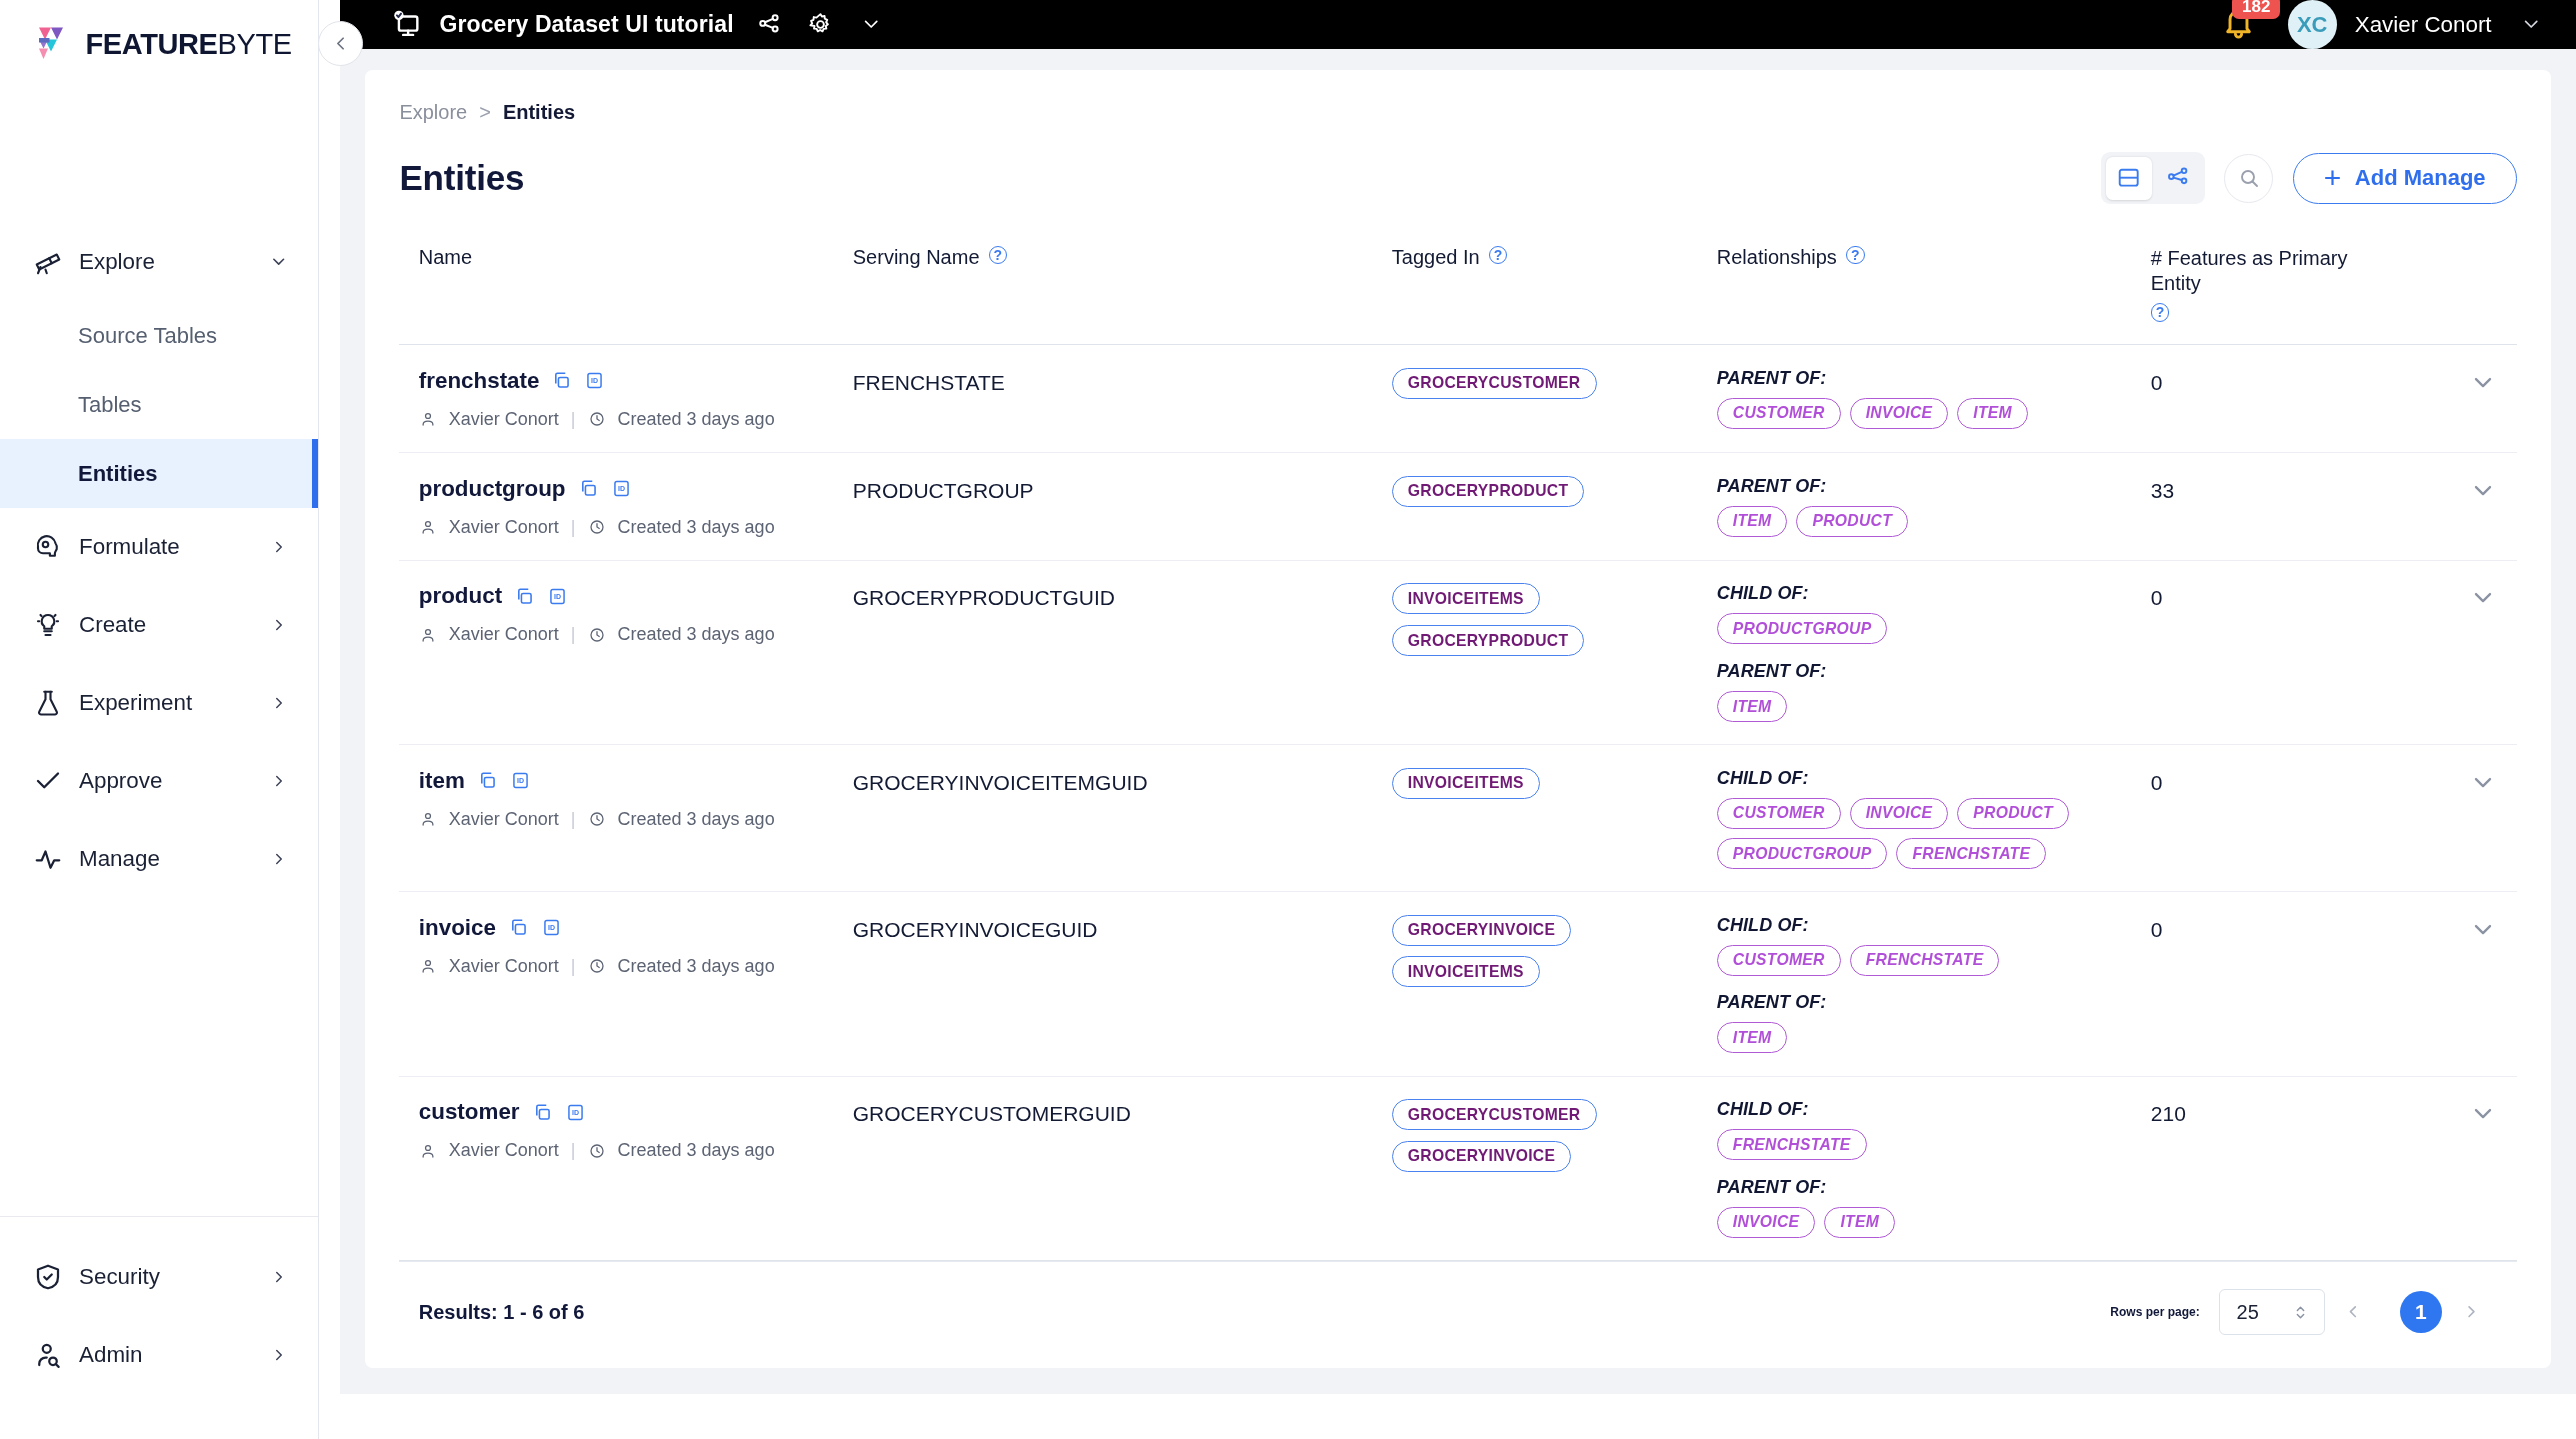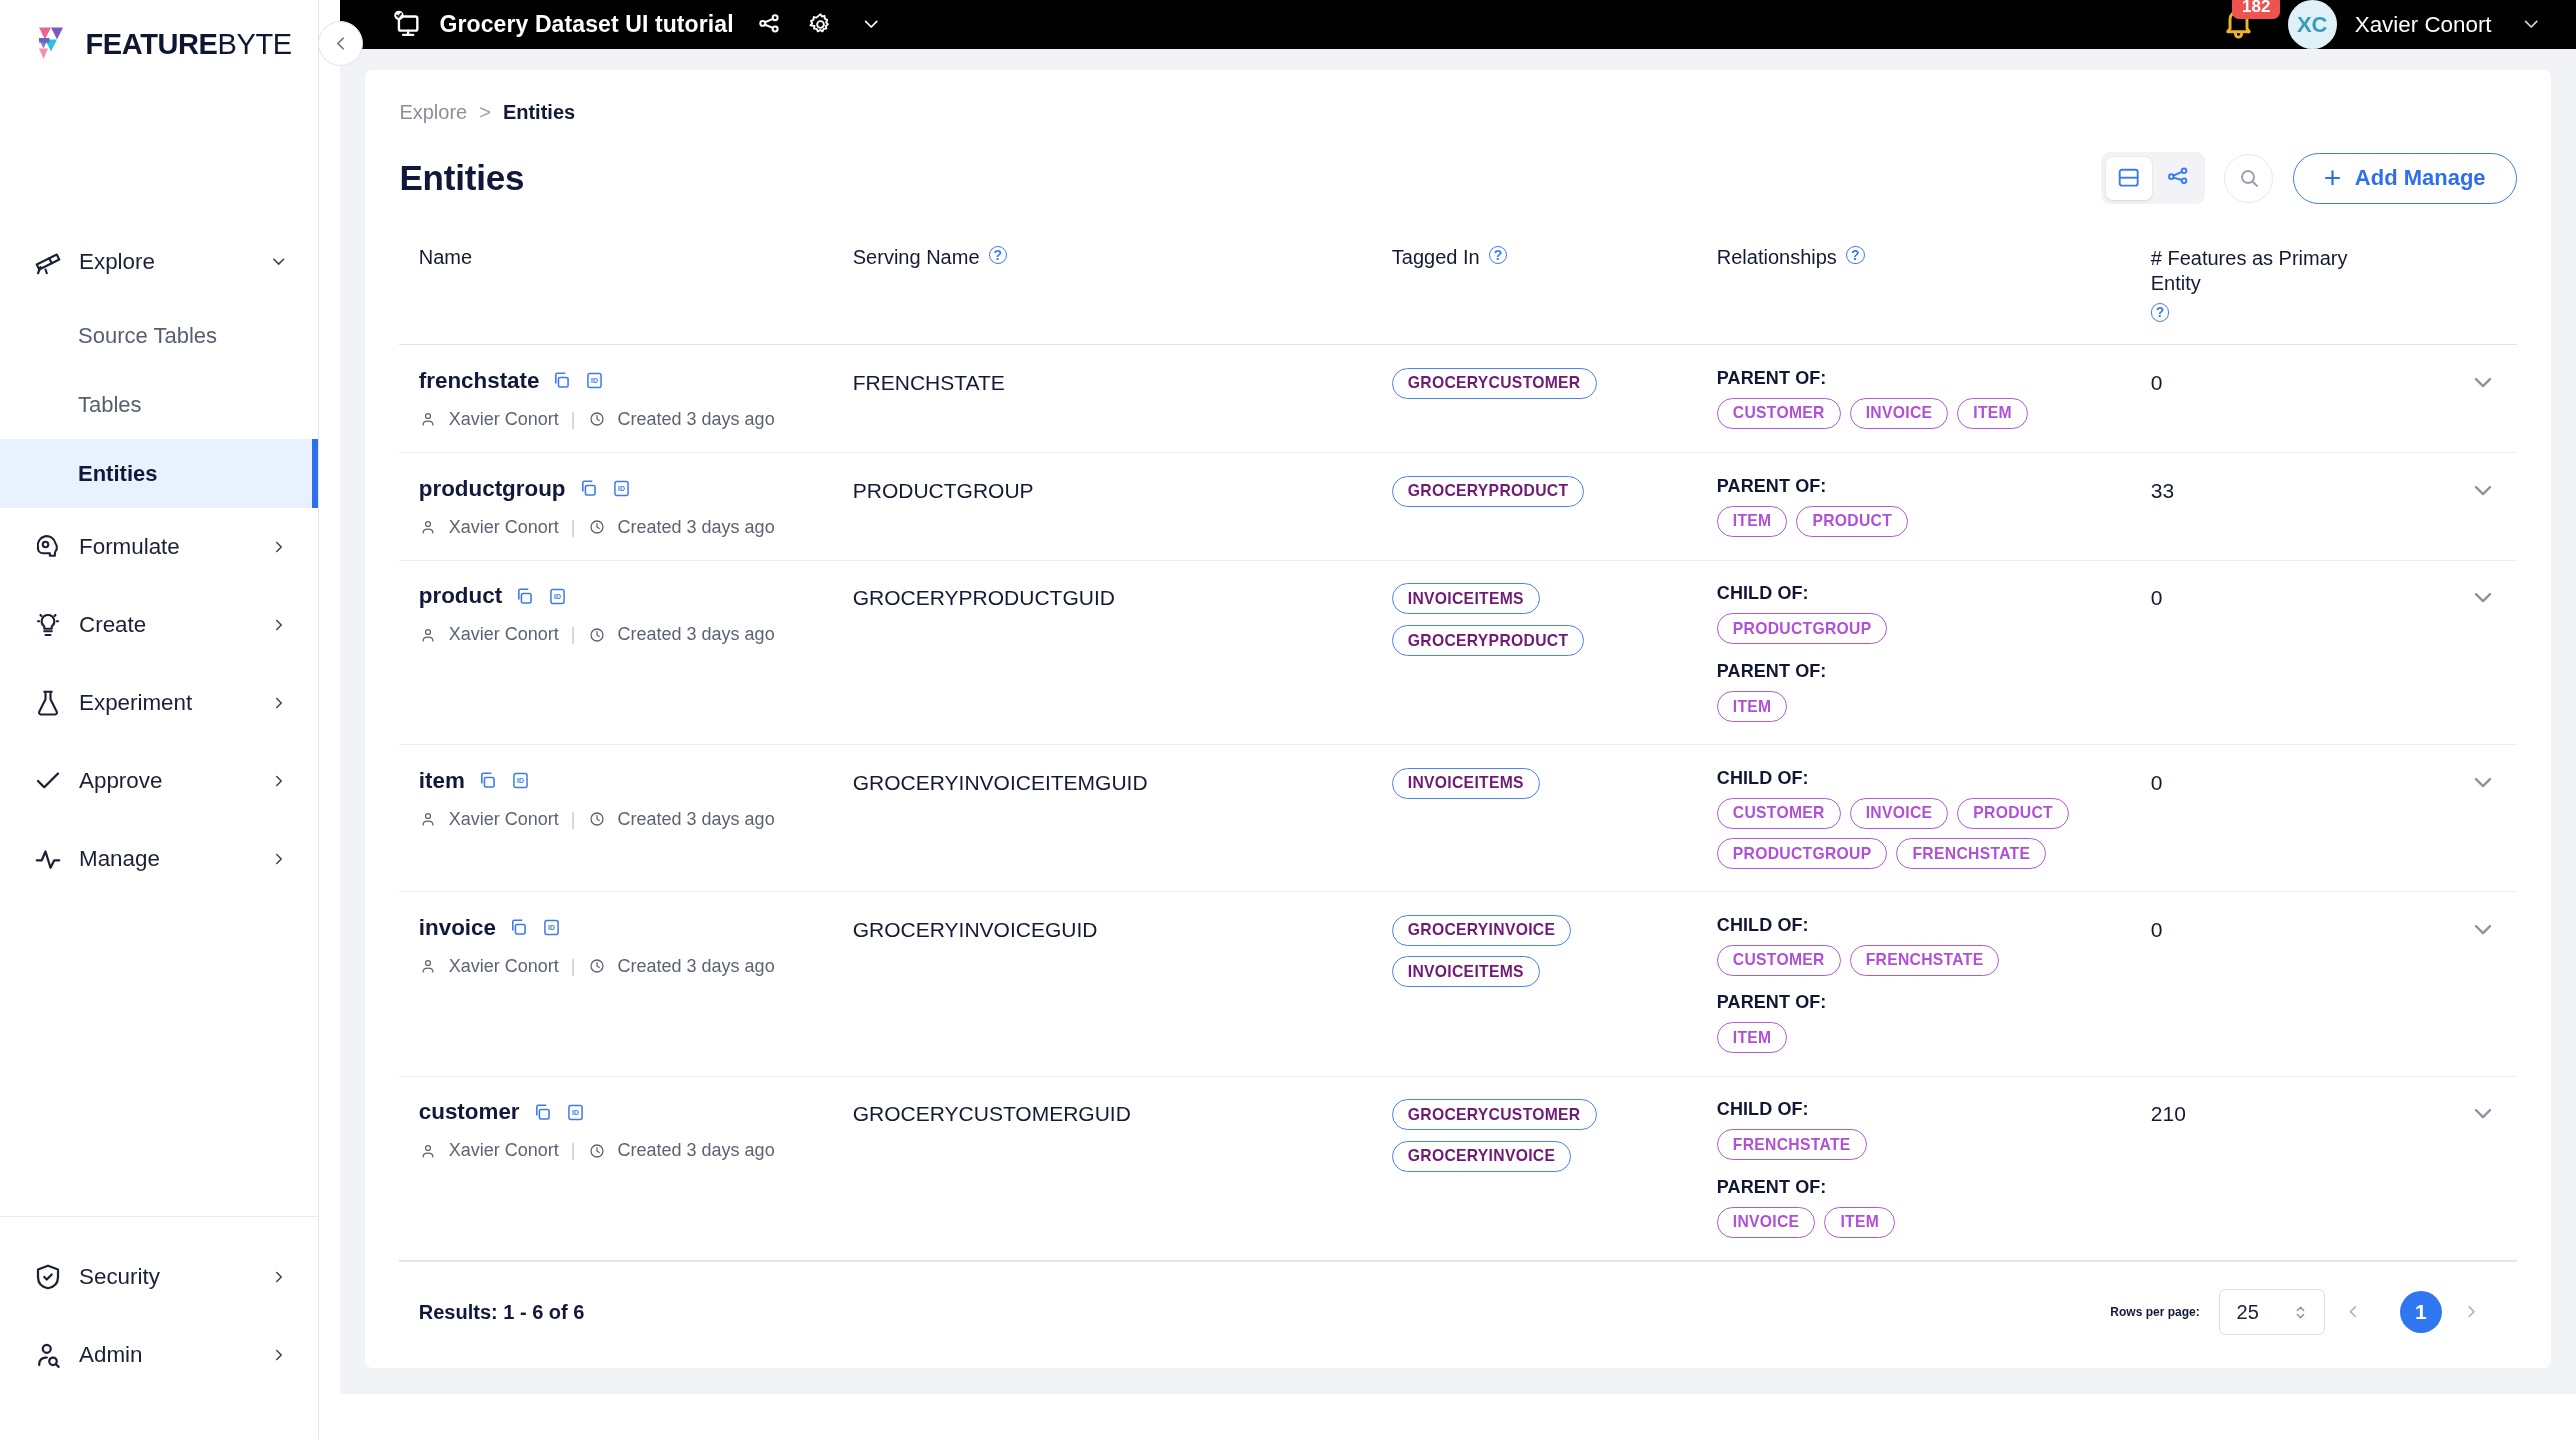--- a/index.html
+++ b/index.html
@@ -141,21 +141,21 @@
     display: inline-flex; align-items: center; justify-content: center;
     border-radius: 19.4px; font-size: 15.7px; font-weight: 700; letter-spacing: 0.3px;
     padding: 6.7px 15px; white-space: nowrap; line-height: 1;
   }
   .chip-blue { border: 1.5px solid #4a82ef; color: #701a75; }
   .chip-purple { border: 1.5px solid #b05ad6; color: #b24fd8; }
   .chips-col { display: flex; flex-direction: column; align-items: flex-start; gap: 10.5px; }
   .rel-group { display: flex; flex-direction: column; gap: 9px; }
   .rel-label { font-size: 18px; font-weight: 700; color: #111733; letter-spacing: 0.1px; }
   .rel-chips { display: flex; flex-wrap: wrap; gap: 9px; max-width: 419px; }
-  .rel-stack { display: flex; flex-direction: column; gap: 16.5px; }
+  .rel-stack { display: flex; flex-direction: column; gap: 16.5px; font-style: italic; }
   .row-chev { color: #8b93a3; font-size: 25.4px; line-height: 1; cursor: pointer; }
 
   .tfoot {
     margin-top: auto; border-top: 1.5px solid #e6e9ef;
     display: flex; align-items: center; padding: 27px 19.4px 33px 19.4px;
   }
   .results { font-size: 20px; color: #11183a; font-weight: 700; text-align: right; }
   .foot-right { margin-left: auto; display: flex; align-items: center; gap: 19.4px; }
   .rpp-label { font-size: 12px; color: #11183a; font-weight: 700; }
   .rpp-select {

